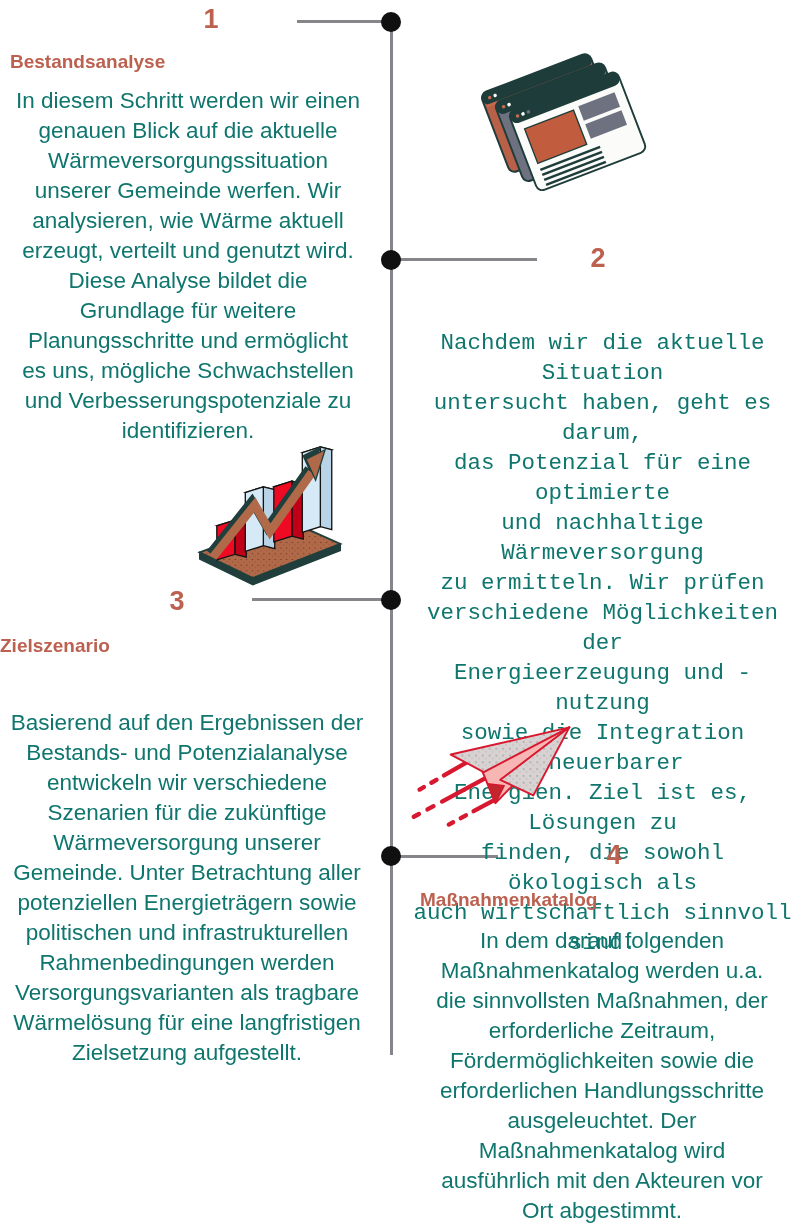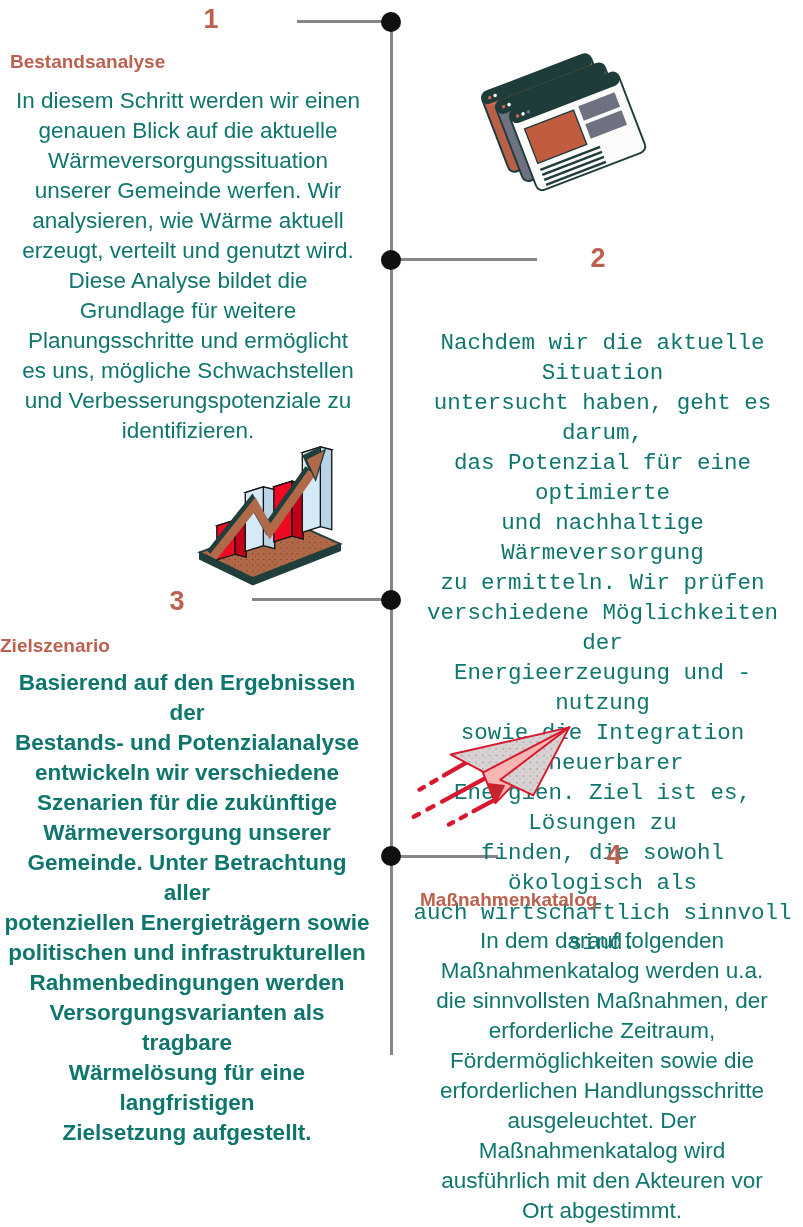--- a/index.html
+++ b/index.html
@@ -133,21 +133,21 @@
 
       <polyline points="17,121 61,66 77,94 121,32" fill="none" stroke="#203f3c" stroke-width="9" stroke-linejoin="miter"></polyline>
       <polygon points="134,8 114,18 124,40" fill="#203f3c"></polygon>
       <polyline points="20,125 64,70 80,98 124,36" fill="none" stroke="#b06a4a" stroke-width="9" stroke-linejoin="miter"></polyline>
       <polygon points="138,12 118,22 128,44" fill="#b06a4a" stroke="#203f3c" stroke-width="1.4"></polygon>
     </svg>
   </div>
 
   <div class="num" style="left:0px;top:585px;width:354px;">3</div>
   <div class="title" style="left:0px;top:630px;width:344px;">Zielszenario</div>
-  <div class="body" style="left:2px;top:668px;width:370px;font-weight:bold;">Basierend auf den Ergebnissen der
+  <div class="body" style="left:2px;top:708px;width:370px;">Basierend auf den Ergebnissen der
 Bestands- und Potenzialanalyse
 entwickeln wir verschiedene
 Szenarien für die zukünftige
 Wärmeversorgung unserer
 Gemeinde. Unter Betrachtung aller
 potenziellen Energieträgern sowie
 politischen und infrastrukturellen
 Rahmenbedingungen werden
 Versorgungsvarianten als tragbare
 Wärmelösung für eine langfristigen

